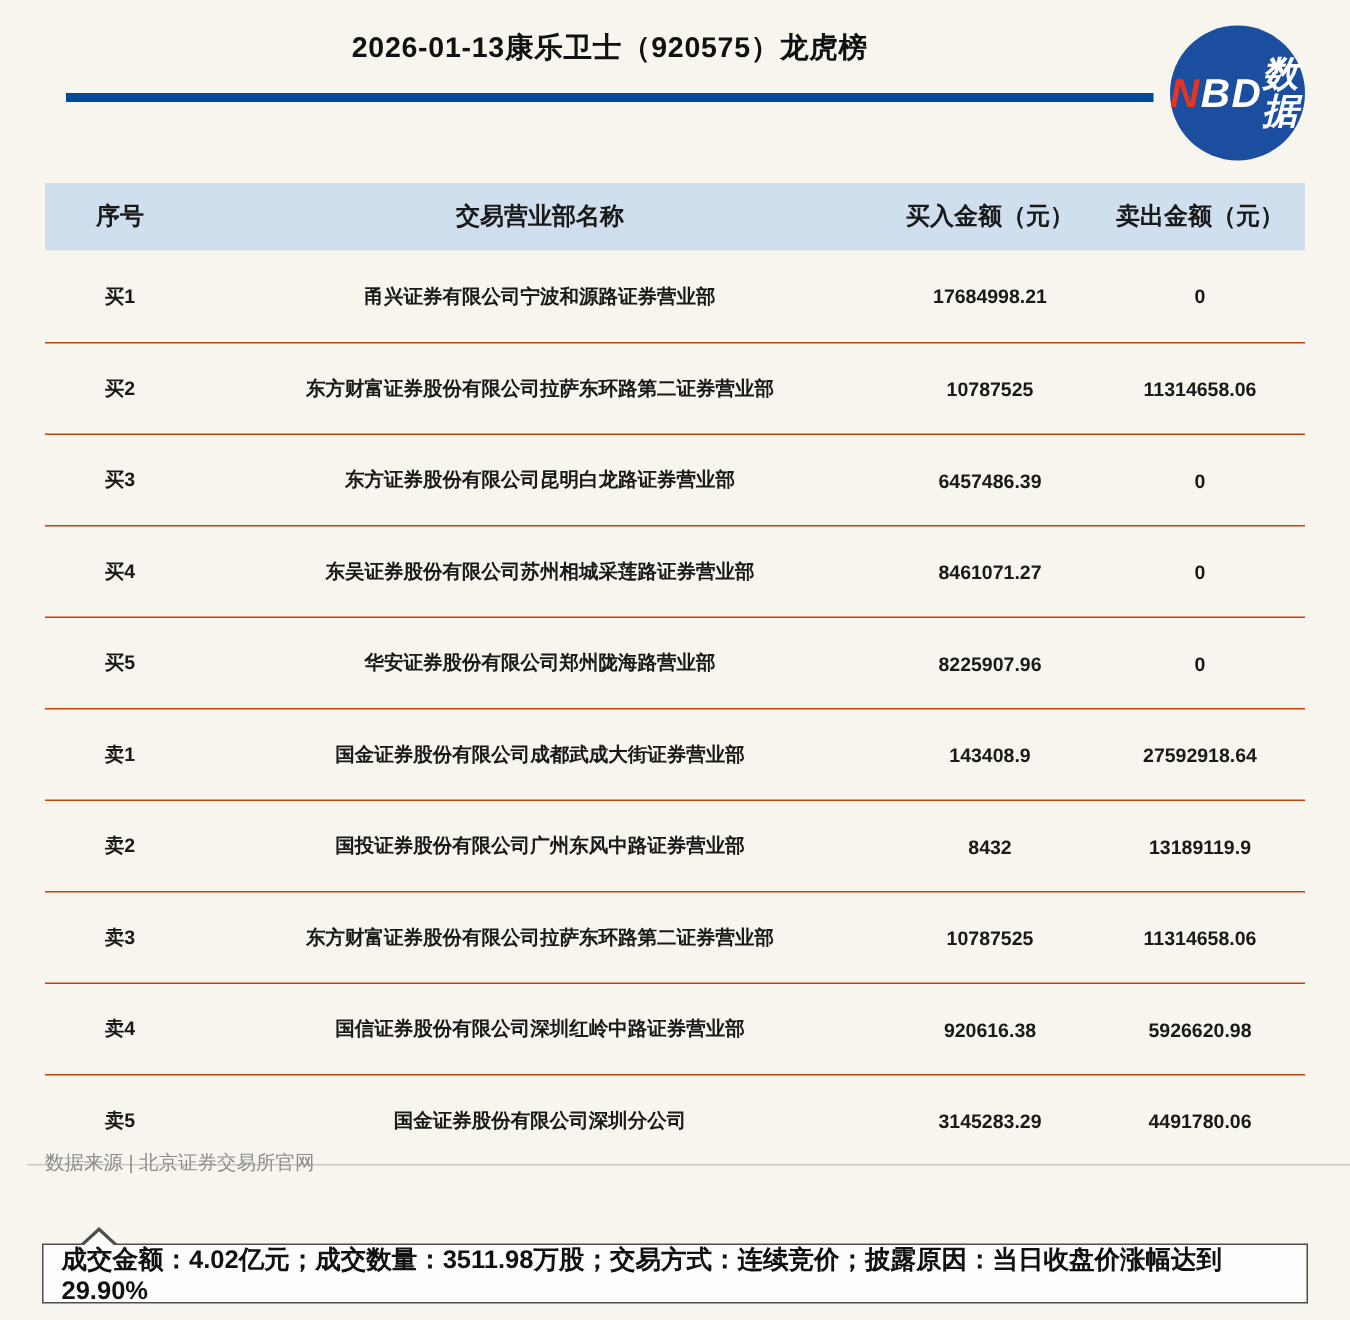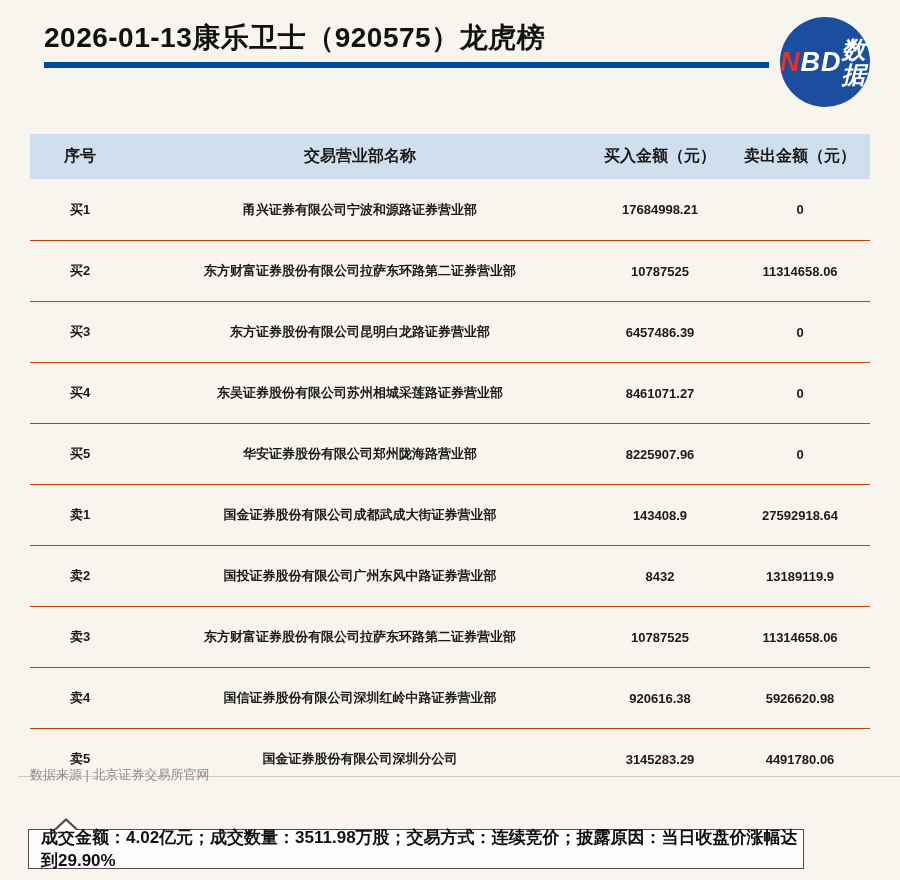--- a/index.html
+++ b/index.html
@@ -7,21 +7,22 @@
     width:900px;height:880px;
     background:#f8f4ee;
     font-family:"Liberation Sans","DejaVu Sans",sans-serif;
     color:#1a1a1a;
     position:relative;
     overflow:hidden;
   }
   
   .page-title{
     position:absolute;left:44px;top:19px;width:725px;
-    font-size:28px;font-weight:700;letter-spacing:0.5px;
+    text-align:center;
+    font-size:19px;font-weight:700;letter-spacing:0.5px;
     color:#111;
   }
   .title-underline{
     position:absolute;left:44px;top:62px;width:725px;height:6px;
     background:#004a9c;
   }
   .logo{
     position:absolute;left:780px;top:17px;width:90px;height:90px;
     border-radius:50%;
     background:#1c4e9f;
@@ -38,39 +39,39 @@
   }
   .thead,.trow{
     display:grid;
     grid-template-columns:100px 460px 140px 140px;
     align-items:center;
     text-align:center;
   }
   .thead{
     height:45px;
     background:#cfdfed;
-    font-size:16px;font-weight:700;margin-top:12px;
+    font-size:16px;font-weight:700;
   }
   .trow{
     height:61px;
     box-sizing:border-box;
     font-size:13px;font-weight:700;
   }
   .trow + .trow{border-top:1px solid #c2410c;}
   
   .footer-divider{
     position:absolute;left:18px;right:0;top:776px;height:1px;
     background:#cbc8c2;
   }
   .data-source{
     position:absolute;left:30px;top:766px;
     font-size:13px;color:#8d8d8d;
   }
   .callout{
-    position:absolute;left:28px;top:829px;width:776px;height:40px;
+    position:absolute;left:28px;top:829px;width:844px;height:40px;
     box-sizing:border-box;
     background:#fefdfb;
     border:1px solid #4d4d4d;
     display:flex;align-items:center;
     padding-left:12px;
     font-size:17px;font-weight:700;color:#111;
   }
   .callout::before{
     content:"";position:absolute;left:24px;top:-12px;
     border-left:13px solid transparent;border-right:13px solid transparent;

